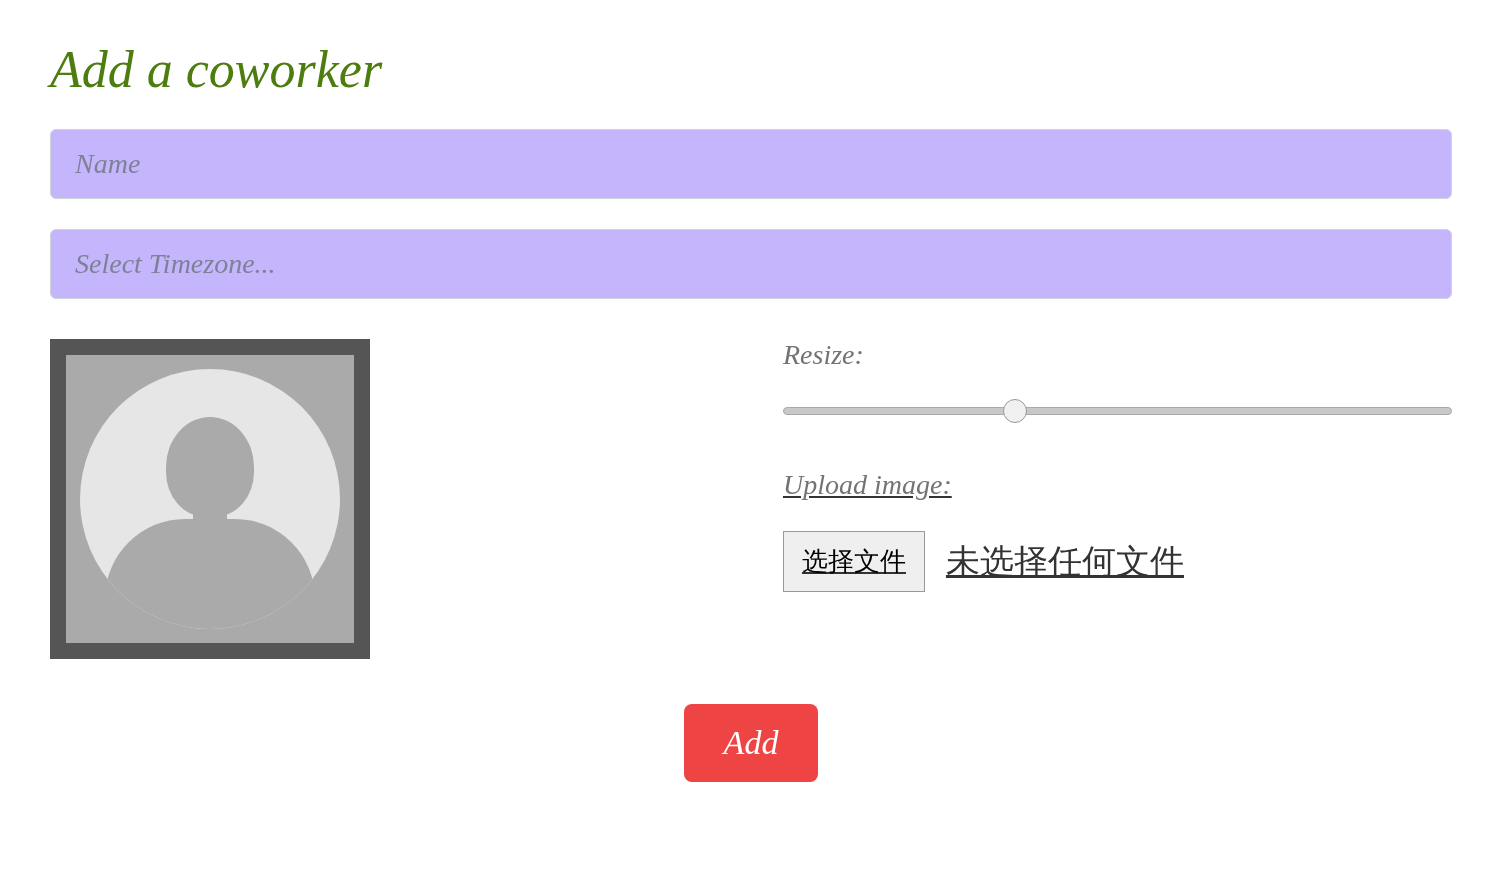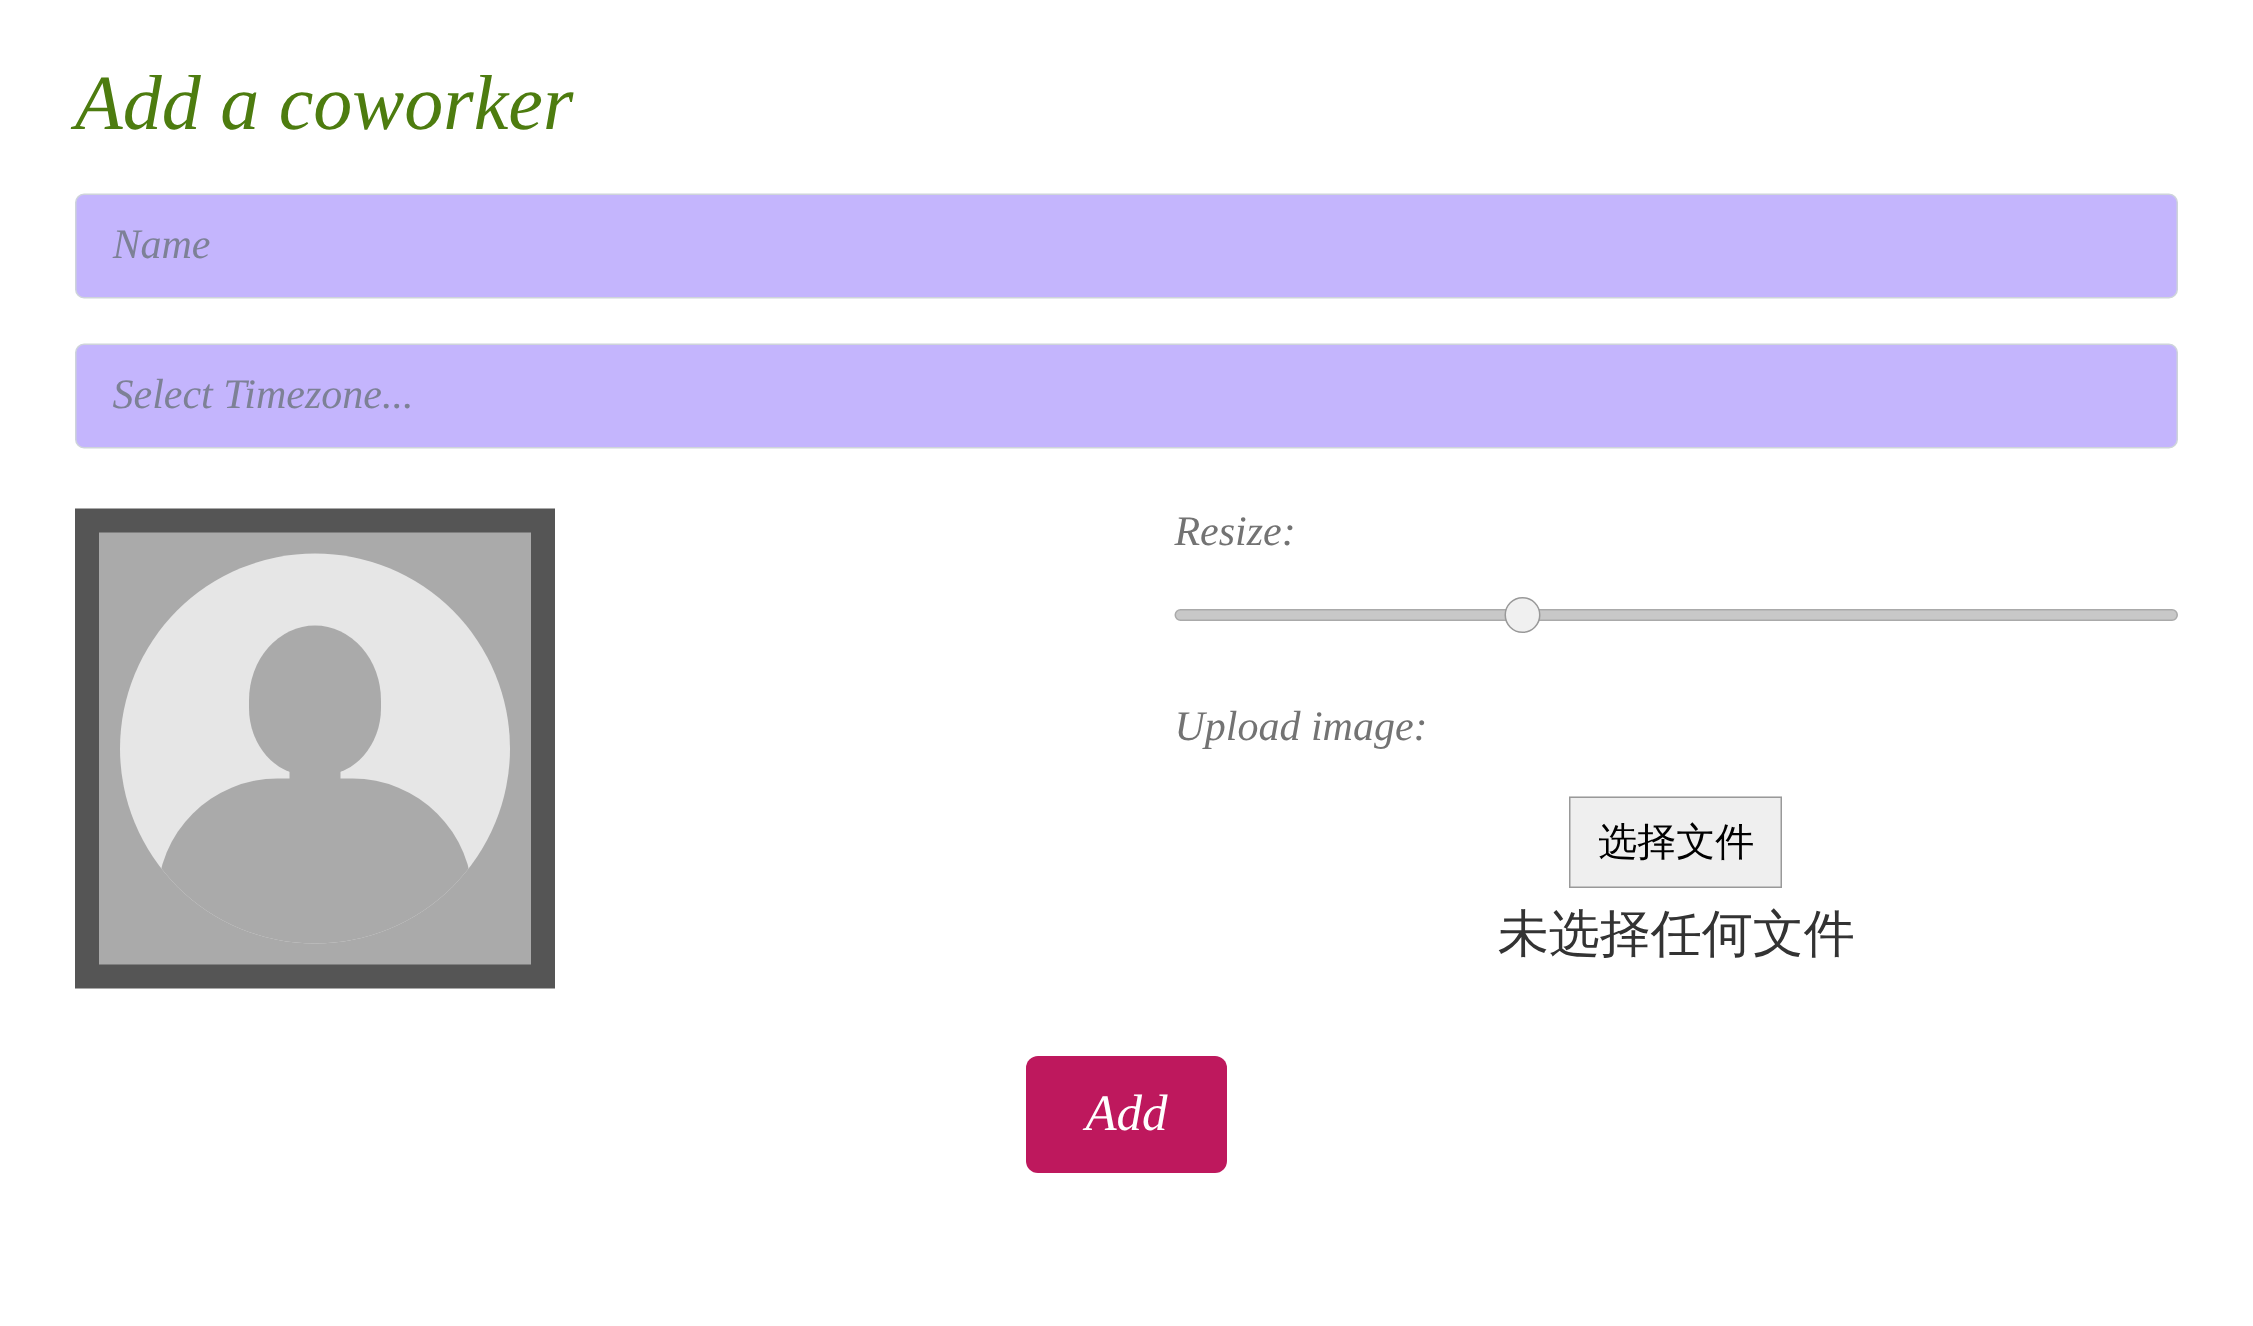--- a/index.html
+++ b/index.html
@@ -156,28 +156,28 @@
       width: 24px;
       height: 24px;
       background: #f0f0f0;
       border: 1px solid #999;
       border-radius: 50%;
       cursor: pointer;
     }
     
     .upload-section {
       margin-top: 18px;
+      text-decoration: underline;
     }
     
     .file-input-wrap {
       display: flex;
       align-items: center;
-      gap: 8px;
+      gap: 21px;
       margin-top: 30px;
-      flex-direction: column;
     }
     
     .file-button {
       font-family: sans-serif;
       font-style: normal;
       font-size: 26px;
       padding: 12px 18px;
       background: #efefef;
       border: 1px solid #999;
       cursor: pointer;
@@ -194,21 +194,21 @@
       display: flex;
       justify-content: center;
       margin-top: 45px;
     }
     
     .add-button {
       font-family: 'Brush Script MT', 'Comic Sans MS', cursive;
       font-style: italic;
       font-size: 34px;
       padding: 20px 40px;
-      background: #be185d;
+      background: #ef4444;
       color: #fff;
       border: none;
       border-radius: 8px;
       cursor: pointer;
     }
   </style>
 </head>
 <body>
 
 <div class="form-container">

